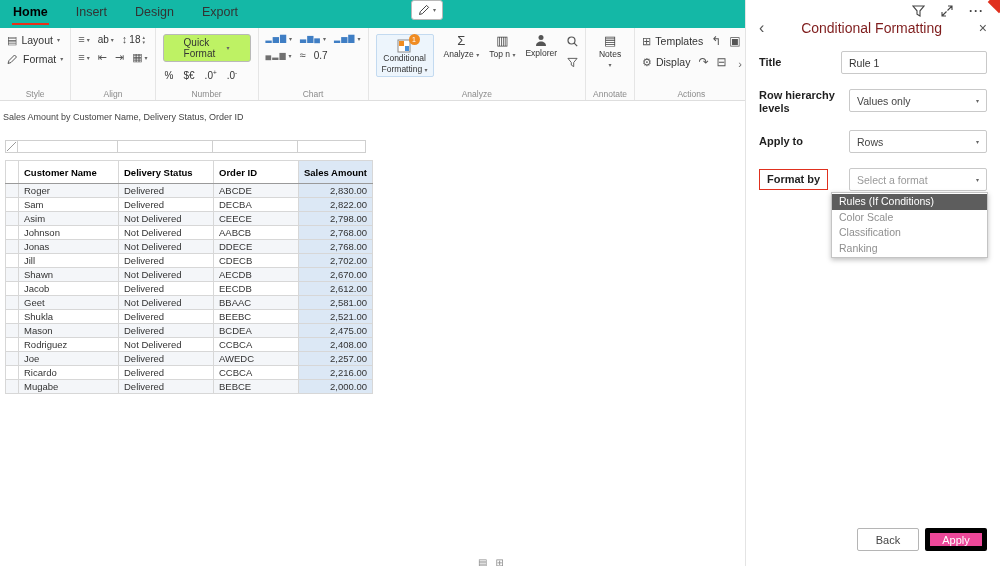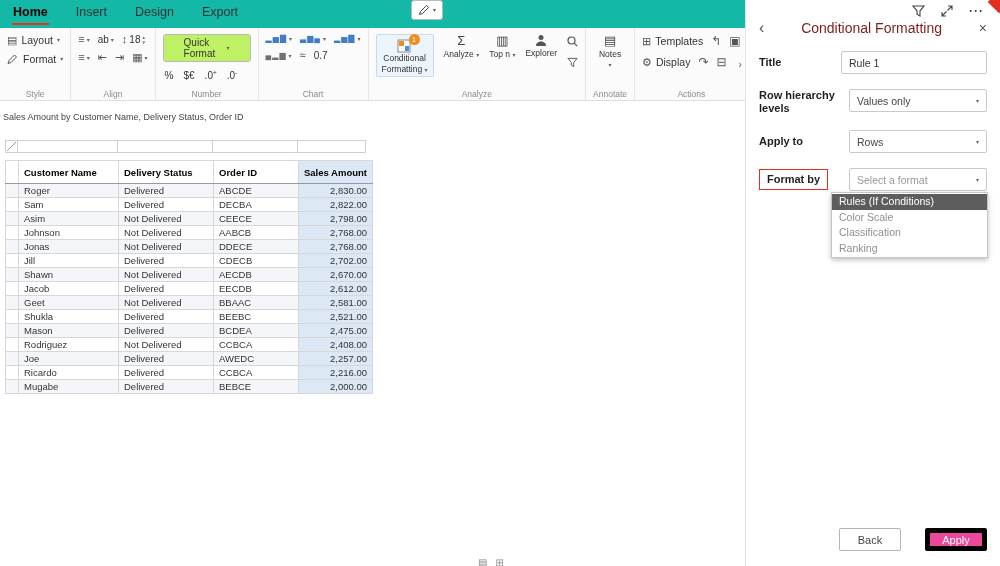--- a/index.html
+++ b/index.html
@@ -72,21 +72,21 @@
 .frow{display:flex;justify-content:space-between;margin:15px 13px 0;align-items:center}
 .frow.top{align-items:flex-start}
 .flabel{font-size:11px;font-weight:700;color:#1f1f1f;width:88px;line-height:13px}
 .fb-box{border:1px solid #e0301e;padding:3px 7px;display:inline-block}
 .txt{width:146px;height:23px;border:1px solid #c9c9c9;border-radius:2px;padding:0 7px;font-size:10.5px;color:#333;font-family:"Liberation Sans",sans-serif}
 .sel{width:138px;height:23px;border:1px solid #c9c9c9;border-radius:2px;display:flex;align-items:center;justify-content:space-between;padding:0 7px;font-size:10.5px;color:#444;background:#fff}
 .sel.ph{color:#999}
 .dd{position:absolute;top:192px;right:12px;width:157px;background:#fff;border:1px solid #c4c4c4;box-shadow:0 2px 5px rgba(0,0,0,.25);z-index:9;padding:1px 0}
 .dd-item{font-size:10.5px;color:#8f8f8f;padding:1px 7px;line-height:13.5px}
 .dd-item.selected{background:#5d5d5d;color:#fff}
-.pfoot{position:absolute;bottom:15px;right:13px;display:flex;gap:24px}
+.pfoot{position:absolute;bottom:15px;right:13px;display:flex;gap:6px}
 .btn{width:62px;height:23px;border-radius:2px;display:flex;align-items:center;justify-content:center;font-size:11px;cursor:pointer}
 .btn-back{background:#fff;border:1px solid #b5b5b5;color:#444}
 .btn-apply{background:#ec4899;border:5px solid #000000;color:#fff}
 svg{display:block}
 </style>
 </head>
 <body>
 
 <div class="left">
 

